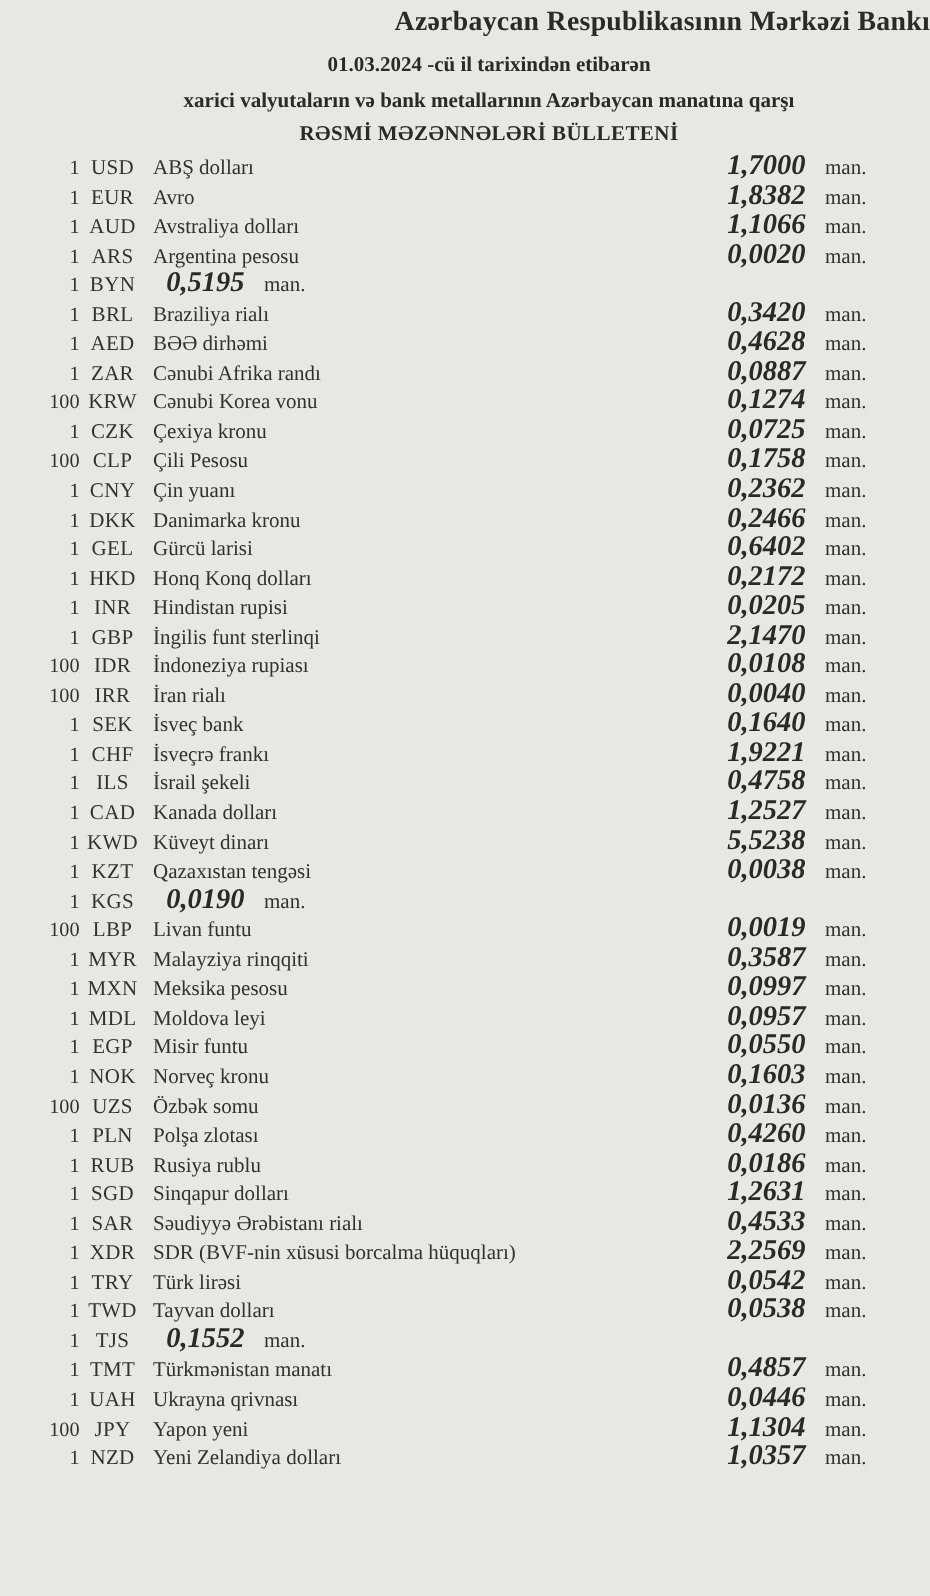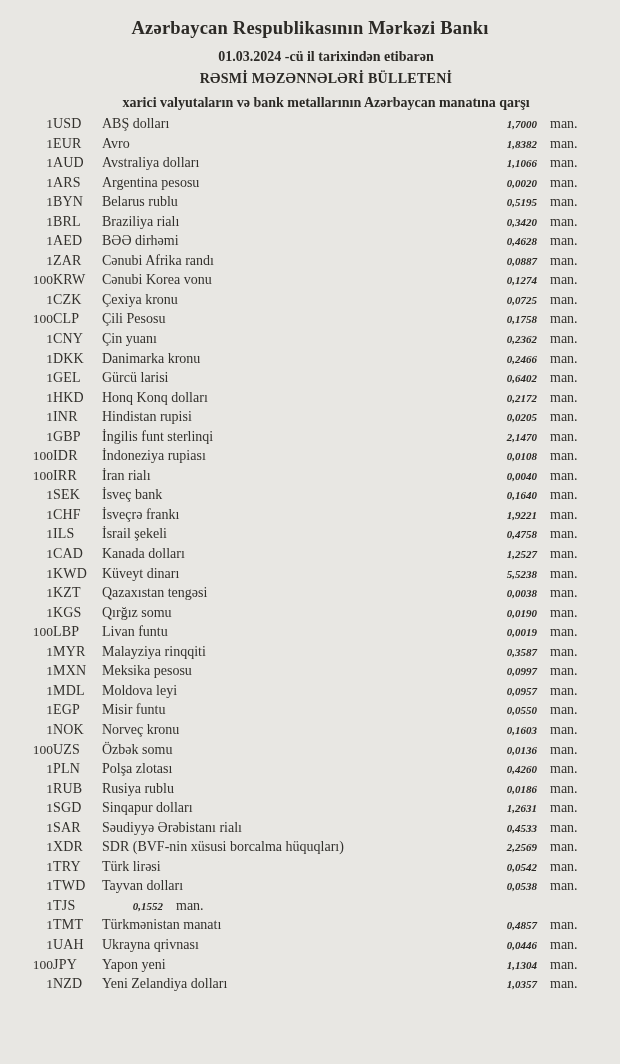--- a/index.html
+++ b/index.html
@@ -8,24 +8,24 @@
     height: 1064px;
     background: #e8e7e3;
     color: #33312d;
     font-family: "Liberation Serif", "DejaVu Serif", serif;
     overflow: hidden;
   }
   .page { width: 620px; height: 1064px; position: relative; }
 
   .bank-title {
     margin: 0;
-    padding-top: 17px;
+    padding-top: 4px;
     height: 22px;
     line-height: 22px;
-    text-align: center;
+    text-align: right;
     font-size: 18.5px;
     font-weight: 700;
     letter-spacing: 0.2px;
     color: #2c2a26;
   }
   .hline {
     text-align: center;
     font-weight: 700;
     font-size: 14px;
     line-height: 22px;
@@ -49,41 +49,41 @@
 
   .rates-table { margin-top: 0; }
   .row {
     display: flex;
     align-items: baseline;
     height: 19.55px;
     line-height: 19.55px;
     font-size: 14px;
   }
   .qty  { flex: 0 0 53px; text-align: right; font-size: 13.5px; }
-  .code { flex: 0 0 44px; letter-spacing: 0.2px; }
+  .code { flex: 0 0 44px; text-align: center; letter-spacing: 0.2px; }
   .name { flex: 1 1 auto; padding-left: 5px; white-space: nowrap; overflow: hidden; }
   .rate {
     flex: 0 0 66px;
     text-align: right;
     font-weight: 700;
     font-style: italic;
-    font-size: 11px;
+    font-size: 19px;
     color: #2b2925;
   }
   .man  { flex: 0 0 83px; box-sizing: border-box; padding-left: 13px; }
 </style>
 </head>
 <body style="background: rgb(232, 231, 227); color: rgb(51, 49, 45);">
 
 <div class="page">
   <header>
     <h1 class="bank-title">Azərbaycan Respublikasının Mərkəzi Bankı</h1>
     <div class="hline date-line">01.03.2024 -cü il tarixindən etibarən</div>
+    <div class="hline subtitle-line">xarici valyutaların və bank metallarının Azərbaycan manatına qarşı</div>
     <div class="hline bulletin-line">RƏSMİ MƏZƏNNƏLƏRİ BÜLLETENİ</div>
-    <div class="hline subtitle-line">xarici valyutaların və bank metallarının Azərbaycan manatına qarşı</div>
   </header>
 
 
   <div class="rates-table" id="rates-table">
   <div class="row">
     <span class="qty">1</span>
     <span class="code">USD</span>
     <span class="name">ABŞ dolları</span>
     <span class="rate">1,7000</span>
     <span class="man">man.</span>
@@ -109,21 +109,20 @@
     <span class="qty">1</span>
     <span class="code">ARS</span>
     <span class="name">Argentina pesosu</span>
     <span class="rate">0,0020</span>
     <span class="man">man.</span>
   </div>
 
   <div class="row">
     <span class="qty">1</span>
     <span class="code">BYN</span>
-    <span class="name">Belarus rublu</span>
     <span class="rate">0,5195</span>
     <span class="man">man.</span>
   </div>
 
   <div class="row">
     <span class="qty">1</span>
     <span class="code">BRL</span>
     <span class="name">Braziliya rialı</span>
     <span class="rate">0,3420</span>
     <span class="man">man.</span>
@@ -277,21 +276,20 @@
     <span class="qty">1</span>
     <span class="code">KZT</span>
     <span class="name">Qazaxıstan tengəsi</span>
     <span class="rate">0,0038</span>
     <span class="man">man.</span>
   </div>
 
   <div class="row">
     <span class="qty">1</span>
     <span class="code">KGS</span>
-    <span class="name">Qırğız somu</span>
     <span class="rate">0,0190</span>
     <span class="man">man.</span>
   </div>
 
   <div class="row">
     <span class="qty">100</span>
     <span class="code">LBP</span>
     <span class="name">Livan funtu</span>
     <span class="rate">0,0019</span>
     <span class="man">man.</span>

